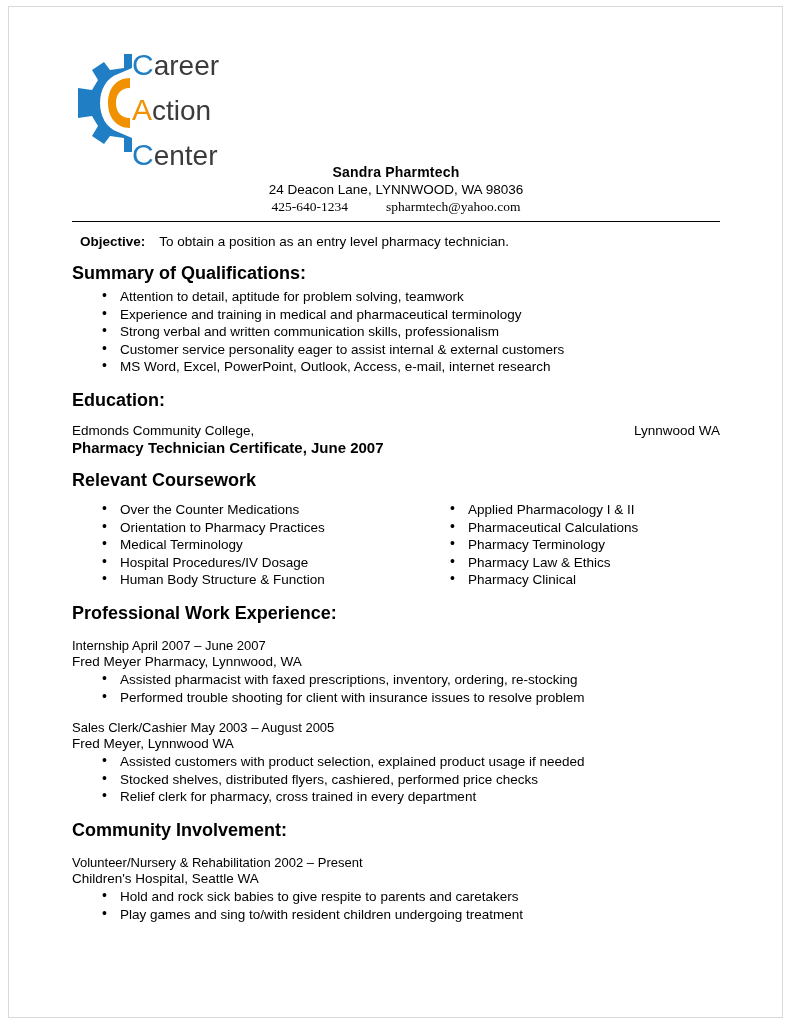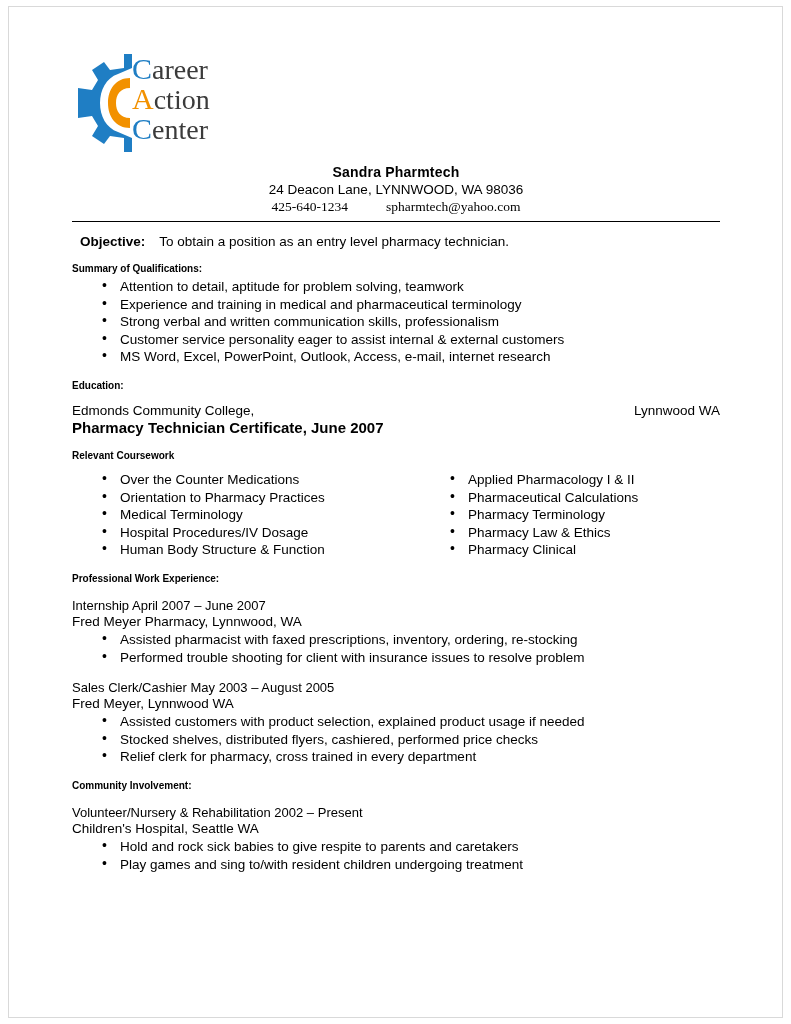--- a/index.html
+++ b/index.html
@@ -47,24 +47,24 @@
   .logo-gear {
     position: absolute;
     left: 0px;
     top: 8px;
     width: 62px;
     height: 110px;
   }
   .logo-text {
     position: absolute;
     left: 58px;
-    top: 14px;
-    line-height: 29px;
+    top: 3px;
+    line-height: 44px;
     font-size: 28px;
-    font-family: Liberation Serif, serif;
+    font-family: Liberation Sans, sans-serif;
   }
   .logo-line { white-space: nowrap; }
   .logo-cap-blue { color: #1f7ec4; font-size: 30px; }
   .logo-cap-orange { color: #f29100; font-size: 30px; }
   .logo-rest { color: #3b3b3b; font-size: 28px; }
 
   
   .header-block {
     text-align: center;
     margin-top: 4px;
@@ -87,21 +87,21 @@
   .cand-contact .phone { margin-right: 38px; }
   .hr-rule {
     border: none;
     border-top: 1.6px solid #000000;
     margin: 6px 0 12px 0;
     width: 100%;
   }
 
   
   .sec-heading {
-    font-size: 10px;
+    font-size: 18px;
     font-weight: bold;
     margin: 14px 0 4px 0;
   }
   .objective-row {
     font-size: 13.5px;
     margin: 2px 0 0 8px;
   }
   .objective-row .lbl {
     font-weight: bold;
     margin-right: 14px;

